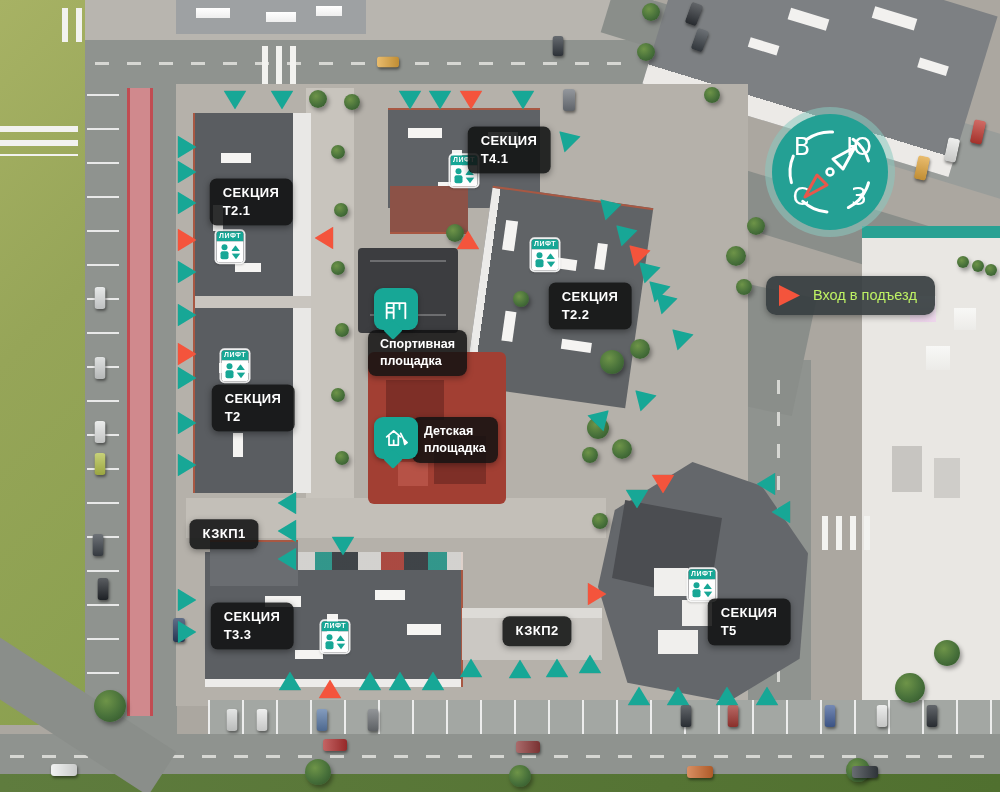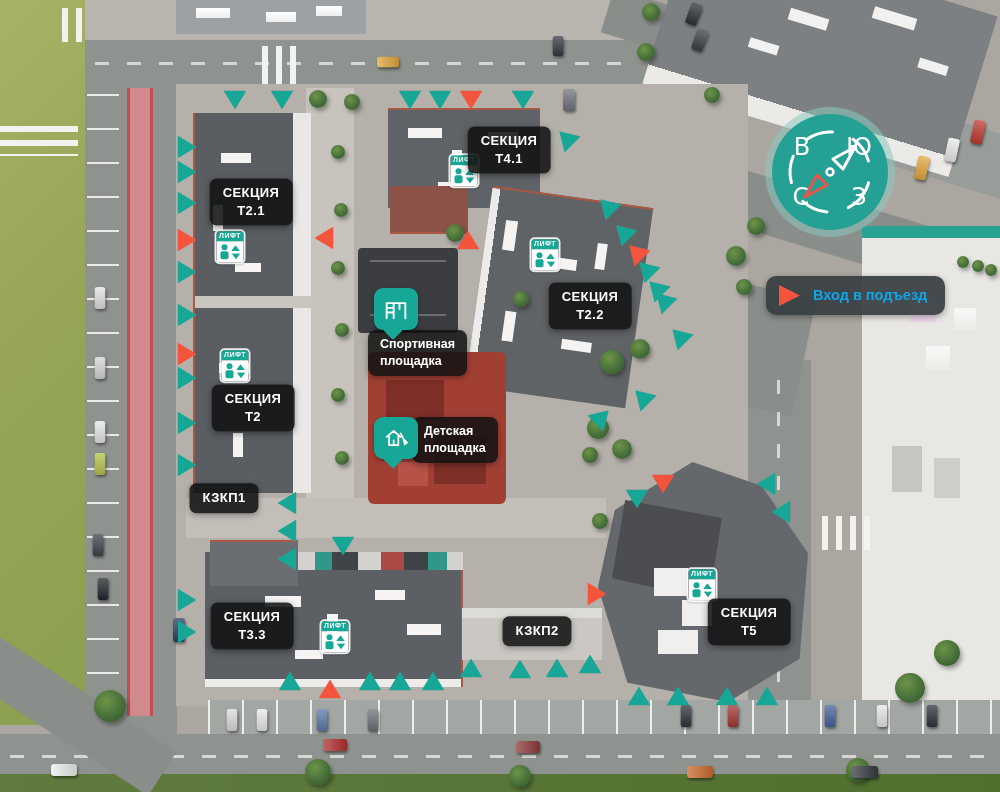--- a/index.html
+++ b/index.html
@@ -25,21 +25,21 @@
     background:radial-gradient(circle at 38% 34%,#6E9448 0%,#47703A 55%,#2F5229 100%);
     box-shadow:2px 3px 4px rgba(0,0,0,.35);}
   .car{position:absolute;border-radius:3px;box-shadow:1px 2px 3px rgba(0,0,0,.45);}
   .marker{position:absolute;width:23px;height:19px;
     clip-path:polygon(50% 0,100% 100%,0 100%);
     filter:drop-shadow(0 1px 1px rgba(0,0,0,.45));}
 
   
   .slabel{position:absolute;transform:translate(-50%,-50%);z-index:30;
     background:rgba(17,18,18,.88);color:#fff;font-weight:bold;font-size:13px;
-    line-height:1.35;text-align:center;padding:6px 13px;border-radius:7px;
+    line-height:1.35;text-align:left;padding:6px 13px;border-radius:7px;
     letter-spacing:.4px;box-shadow:0 2px 6px rgba(0,0,0,.35);white-space:nowrap;cursor:pointer;}
   .slabel.plain{background:none;box-shadow:none;font-size:15px;letter-spacing:2px;
     text-shadow:0 1px 2px rgba(0,0,0,.6);cursor:default;}
 
   
   .lift{position:absolute;width:27px;transform:translate(-50%,-50%);z-index:25;
     border-radius:3px;overflow:hidden;
     box-shadow:0 0 0 2px rgba(255,255,255,.9),0 1px 3px rgba(0,0,0,.45);}
   .lift-head{background:var(--teal);color:#fff;font-size:7px;font-weight:bold;
     text-align:center;padding:1px 0;letter-spacing:.5px;line-height:1.2;}
@@ -60,21 +60,21 @@
     background:var(--teal);transform:rotate(45deg);border-radius:2px;}
   .c-text{background:rgba(17,18,18,.86);color:#fff;font-size:12.5px;font-weight:bold;
     line-height:1.35;border-radius:8px;padding:6px 12px;margin-left:-6px;
     box-shadow:0 2px 6px rgba(0,0,0,.35);white-space:nowrap;}
 
   
   .legend{position:absolute;left:766px;top:276px;display:flex;flex-direction:column;gap:11px;z-index:40;}
   .legend-item{display:flex;align-items:center;gap:13px;background:rgba(54,62,64,.92);
     border-radius:10px;padding:9px 18px 9px 13px;box-shadow:0 2px 6px rgba(0,0,0,.35);}
   .legend-tri{width:21px;height:21px;clip-path:polygon(0 0,100% 50%,0 100%);flex:none;}
-  .legend-label{color:#0ea5e9;font-size:14.5px;font-weight:bold;line-height:1.25;max-width:172px;white-space:normal;}
+  .legend-label{color:#bef264;font-size:14.5px;font-weight:normal;line-height:1.25;max-width:172px;white-space:normal;}
 
   .mosaic{background:linear-gradient(90deg,#B8463C 0 14%,#E8E6E2 14% 24%,#2BA092 24% 33%,#3A3F43 33% 46%,#E8E6E2 46% 58%,#B8463C 58% 70%,#3A3F43 70% 82%,#2BA092 82% 92%,#E8E6E2 92% 100%);opacity:.85;}
 </style>
 </head>
 <body>
 
 <div id="scene" style="--teal:#17A796;">
 
   <div class="grass" style="left:0;top:0;width:86px;height:725px;"></div>
   <div class="grass" style="left:0;top:770px;width:1000px;height:22px;background:linear-gradient(90deg,#5F7C3E,#50702F);"></div>
@@ -371,21 +371,21 @@
         <div>Т4.1</div>
       </div>
       <div class="slabel" style="left: 590px; top: 306px;">
         <div>СЕКЦИЯ</div>
         <div>Т2.2</div>
       </div>
       <div class="slabel" style="left: 253px; top: 408px;">
         <div>СЕКЦИЯ</div>
         <div>Т2</div>
       </div>
-      <div class="slabel" style="left: 224px; top: 498px;">
+      <div class="slabel" style="left: 224px; top: 534px;">
         <div>КЗКП1</div>
       </div>
       <div class="slabel" style="left: 252px; top: 626px;">
         <div>СЕКЦИЯ</div>
         <div>Т3.3</div>
       </div>
       <div class="slabel" style="left: 537px; top: 631px;">
         <div>КЗКП2</div>
       </div>
       <div class="slabel" style="left: 749px; top: 622px;">

